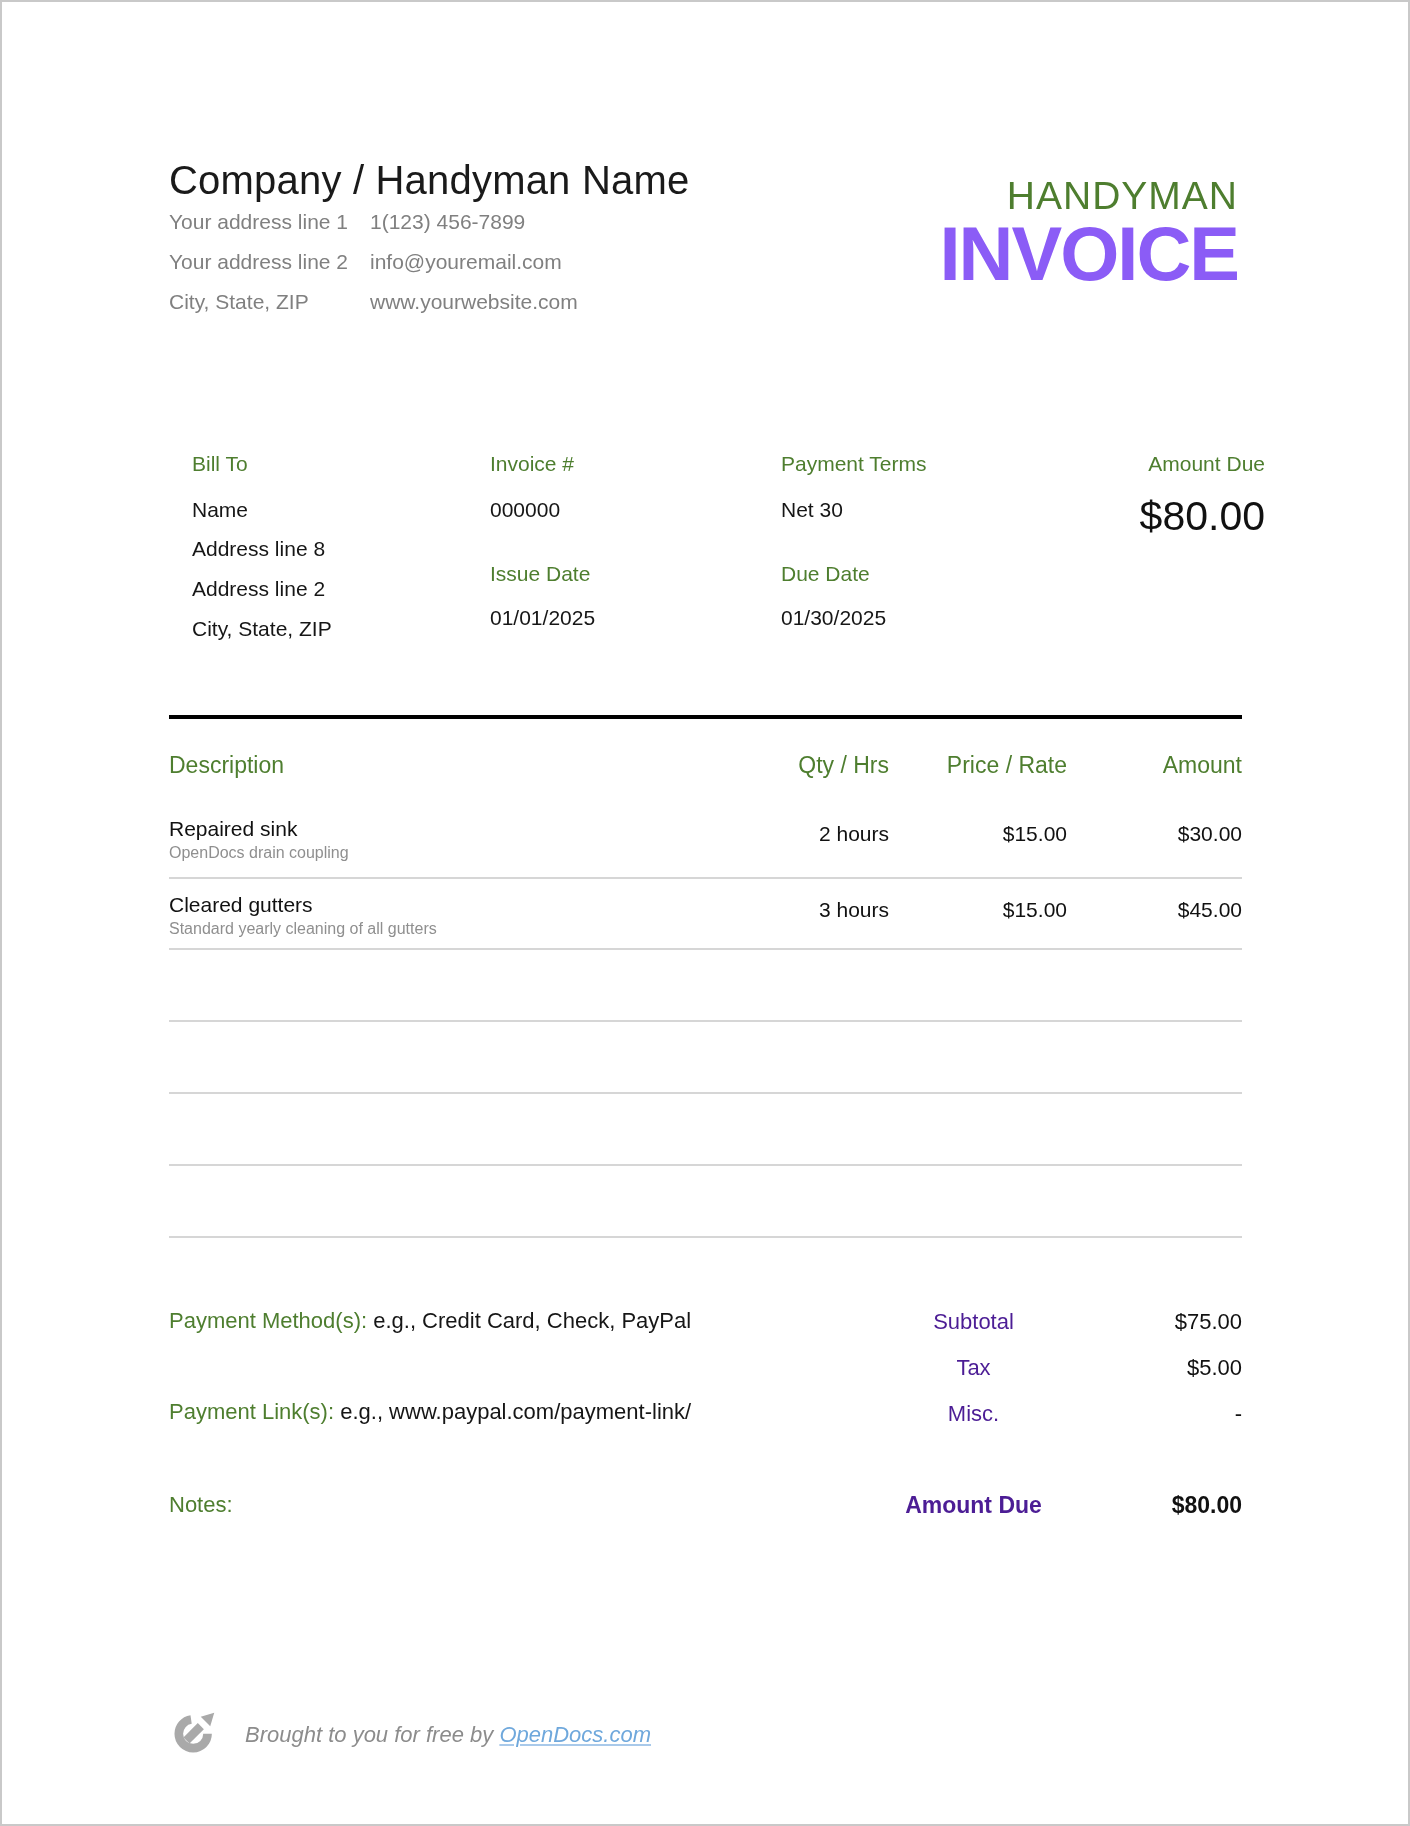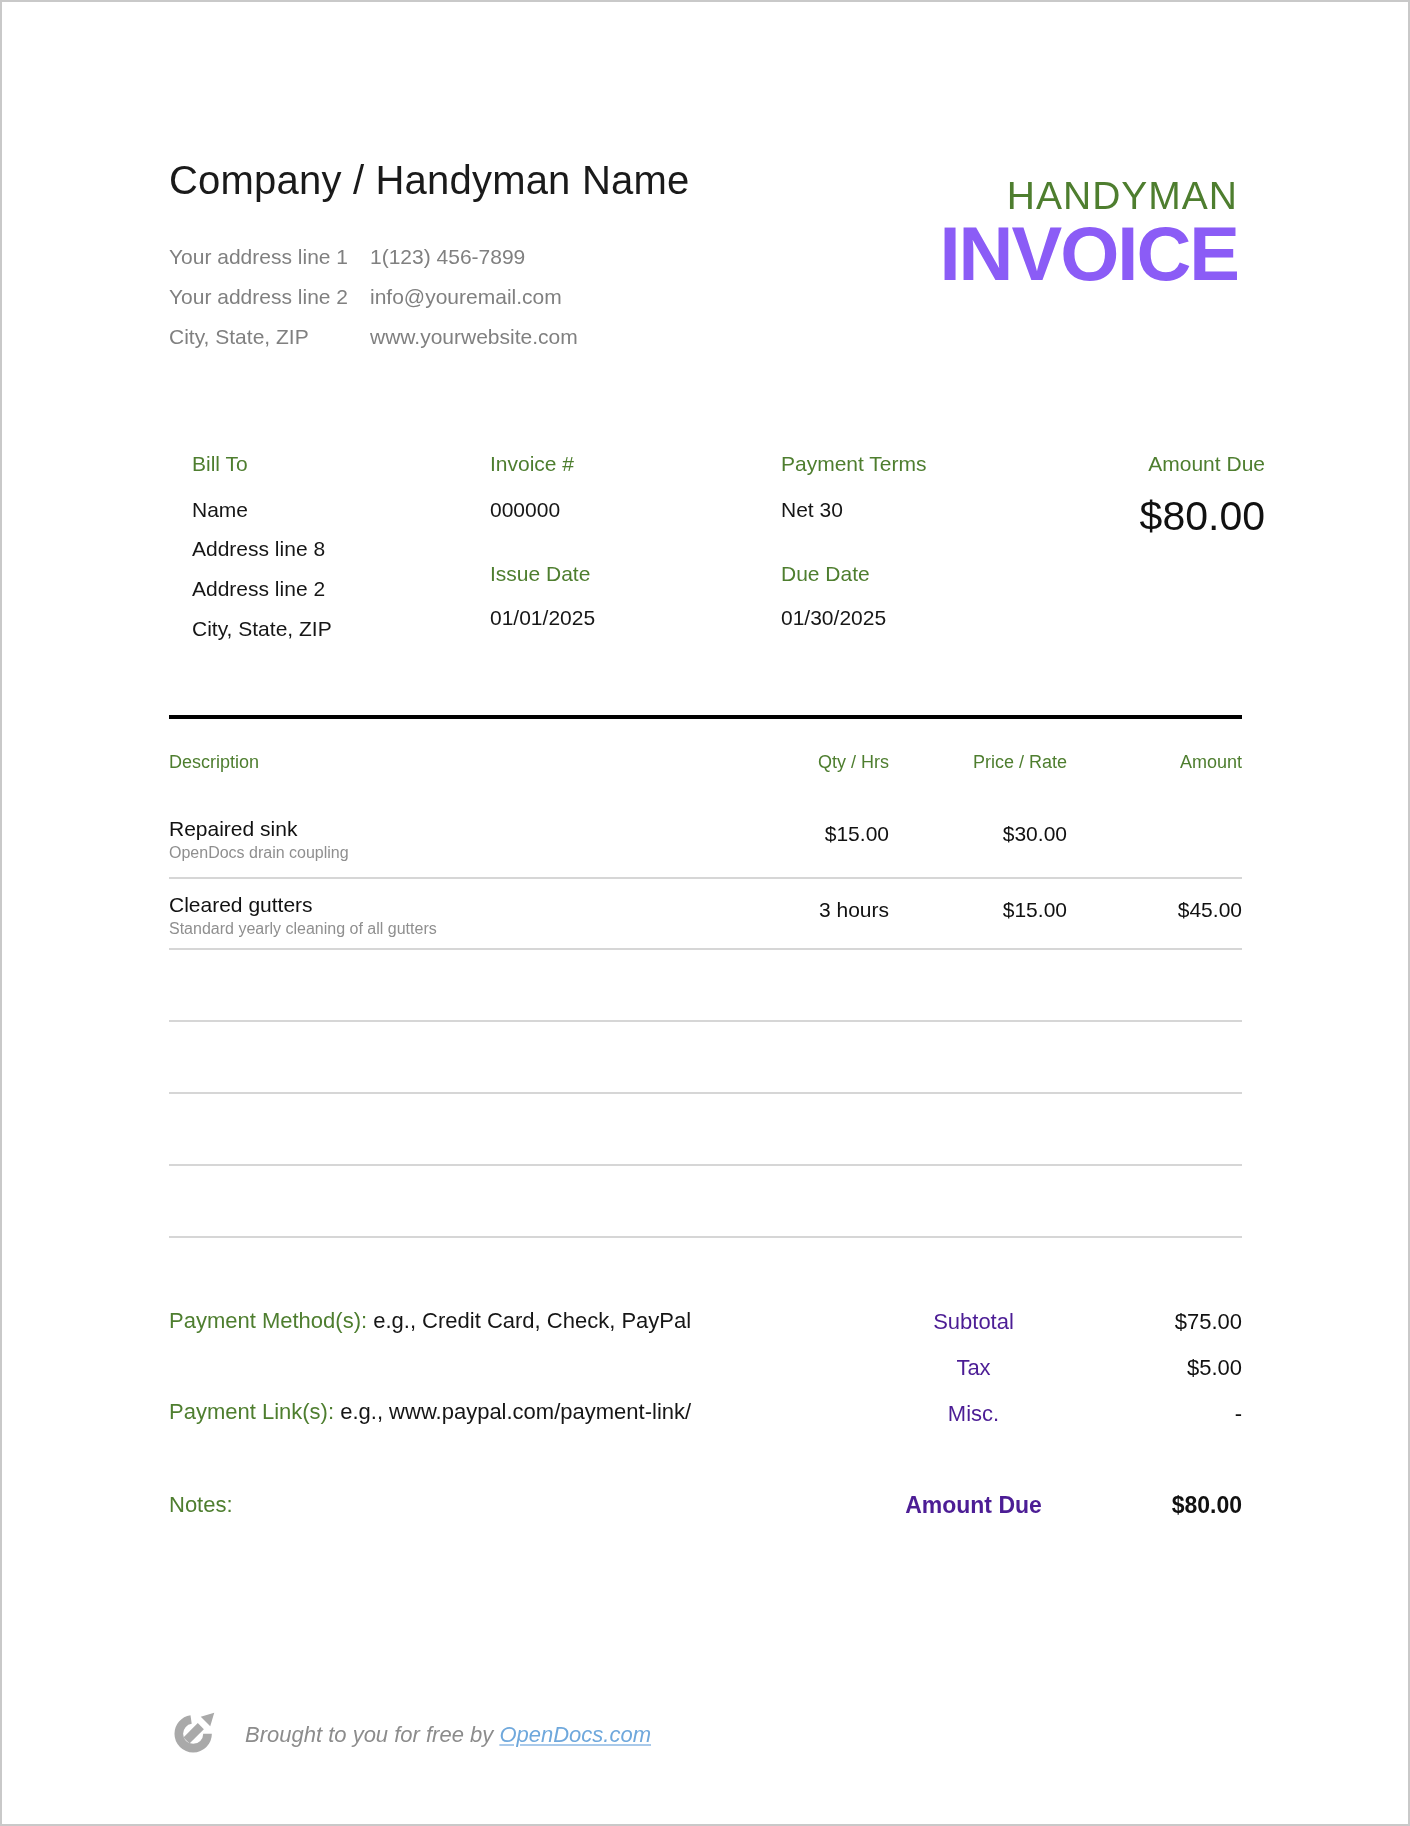--- a/index.html
+++ b/index.html
@@ -8,38 +8,38 @@
   .page {
     position:relative; width:1410px; height:1826px;
     background:#ffffff; border:2px solid #c9c9c9; overflow:hidden;
     color:#161616;
   }
 
   
   .header-left { position:absolute; left:167px; top:156px; }
   .company-name { font-size:40px; color:#1a1a1a; letter-spacing:0.2px; line-height:44px; font-weight:400; }
   .contact-grid {
-    margin-top:35px; display:grid; grid-template-columns:201px auto;
+    display:grid; grid-template-columns:201px auto;
     font-size:21px; color:#808080; line-height:40px;
   }
   .header-right { position:absolute; right:170px; top:174px; text-align:right; }
   .brand-type { font-size:39px; line-height:39px; color:#4e7e2f; letter-spacing:1px; font-weight:400; }
   .doc-title  { font-size:76px; line-height:78px; margin-top:0; font-weight:700; letter-spacing:-2px; color:#8b5cf6; }
 
   
   .meta { position:absolute; left:167px; top:448px; width:1073px; height:210px;margin-left:23px; }
   .meta .item { position:absolute; font-size:21px; line-height:26px; }
   .g { color:#4e7e2f; }
   .k { color:#161616; }
   .amount-due-big { position:absolute; top:42px; right:0; font-size:41px; line-height:48px; color:#111111; }
 
   
   .items { position:absolute; left:167px; top:713px; width:1073px; border-top:4px solid #000000; }
   .grid-cols { display:grid; grid-template-columns:1fr 178px 178px 175px; }
-  .items .th { font-size:18px; color:#4e7e2f; }
+  .items .th { font-size:23px; color:#4e7e2f; }
   .items-header { padding-top:33px; height:80px; }
   .cell-r { text-align:right; }
   .t-row { border-bottom:2px solid #d6d6d6; }
   .row-filled-1 { height:80px; padding-top:18px; }
   .row-filled-2 { height:71px; padding-top:14px; }
   .row-title { font-size:21px; line-height:24px; color:#111111; }
   .row-sub { font-size:16px; line-height:24px; color:#8f8f8f; }
   .row-num { font-size:21px; line-height:24px; color:#111111; padding-top:5px; }
   .row-empty { height:72px; }
 
@@ -111,20 +111,21 @@
       <div class="th cell-r">Qty / Hrs</div>
       <div class="th cell-r">Price / Rate</div>
       <div class="th cell-r">Amount</div>
     </div>
 
     <div class="t-row row-filled-1 grid-cols">
       <div>
         <div class="row-title">Repaired sink</div>
         <div class="row-sub">OpenDocs drain coupling</div>
       </div>
+      <div class="row-num cell-r">2 hours</div>
       <div class="row-num cell-r">$15.00</div>
       <div class="row-num cell-r">$30.00</div>
     </div>
 
     <div class="t-row row-filled-2 grid-cols">
       <div>
         <div class="row-title">Cleared gutters</div>
         <div class="row-sub">Standard yearly cleaning of all gutters</div>
       </div>
       <div class="row-num cell-r">3 hours</div>

